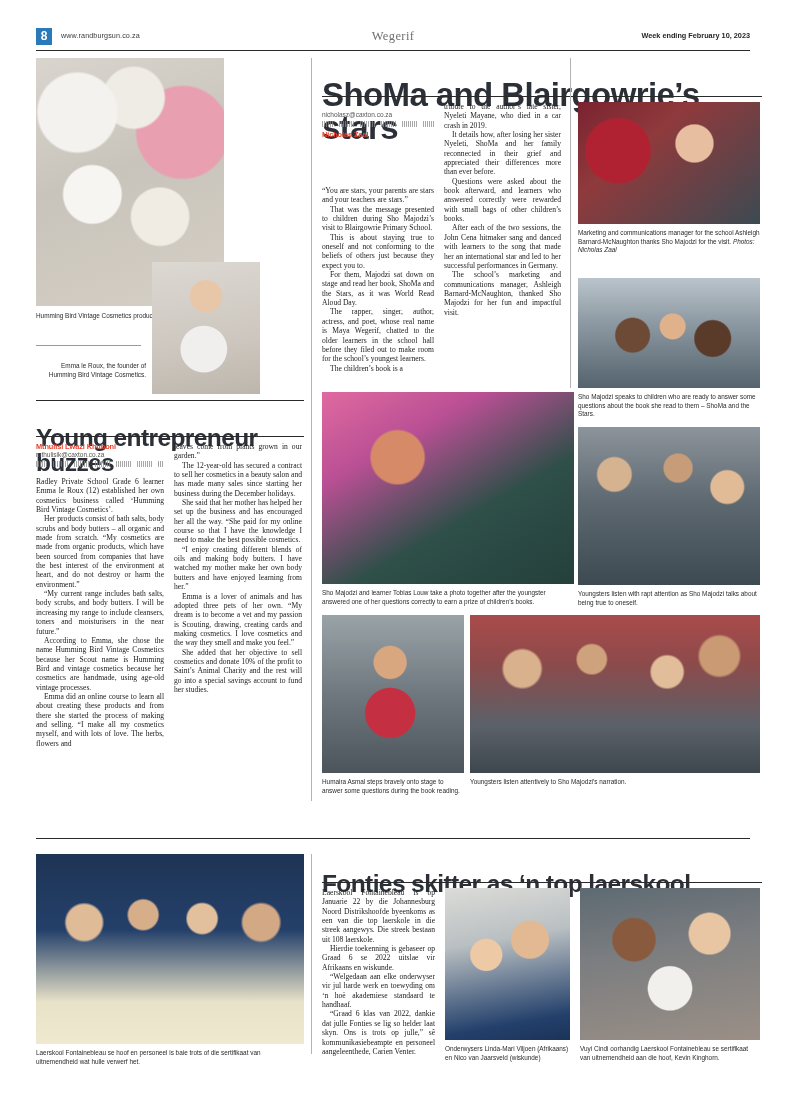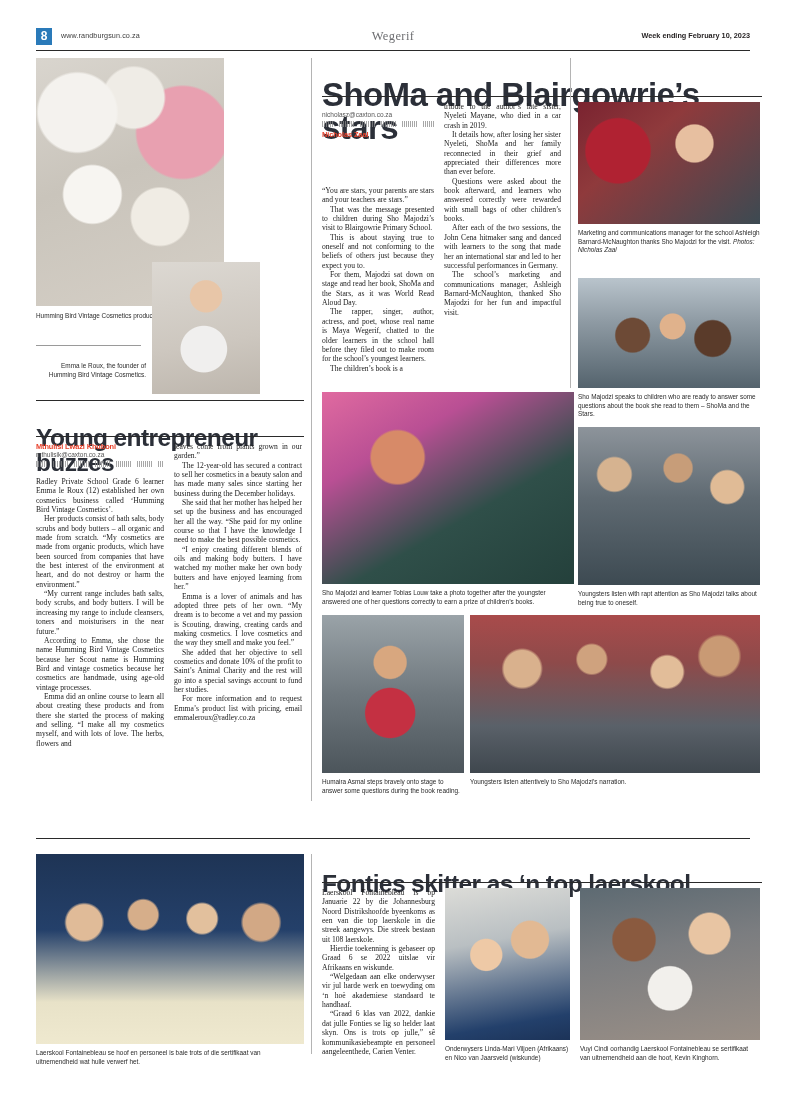--- a/index.html
+++ b/index.html
@@ -336,21 +336,20 @@
     <p>According to Emma, she chose the name Humming Bird Vintage Cosmetics because her Scout name is Humming Bird and vintage cosmetics because her cosmetics are handmade, using age-old vintage processes.</p>
     <p>Emma did an online course to learn all about creating these products and from there she started the process of making and selling. “I make all my cosmetics myself, and with lots of love. The herbs, flowers and</p>
   </div>
   <div class="bodytext" style="left:174px; top:442px; width:128px;">
     <p class="first">leaves come from plants grown in our garden.”</p>
     <p>The 12-year-old has secured a contract to sell her cosmetics in a beauty salon and has made many sales since starting her business during the December holidays.</p>
     <p>She said that her mother has helped her set up the business and has encouraged her all the way. “She paid for my online course so that I have the knowledge I need to make the best possible cosmetics.</p>
     <p>“I enjoy creating different blends of oils and making body butters. I have watched my mother make her own body butters and have enjoyed learning from her.”</p>
     <p>Emma is a lover of animals and has adopted three pets of her own. “My dream is to become a vet and my passion is Scouting, drawing, creating cards and making cosmetics. I love cosmetics and the way they smell and make you feel.”</p>
     <p>She added that her objective to sell cosmetics and donate 10% of the profit to Saint’s Animal Charity and the rest will go into a special savings account to fund her studies.</p>
-    <p>For more information and to request Emma’s product list with pricing, email emmaleroux@radley.co.za</p>
   </div>
 
   <div class="thickrule" style="left:36px; top:838px; width:714px;"></div>
 
   <div class="photo img-staff" style="left:36px; top:854px; width:268px; height:190px;">
     <div class="ph-inner"></div>
   </div>
   <div class="caption" style="left:36px; top:1049px; width:268px;">Laerskool Fontainebleau se hoof en personeel is baie trots of die sertifikaat van uitnemendheid wat hulle verwerf het.</div>
 
   <h2 class="headline" style="left:322px; top:852px; width:440px; font-size:24.5px;">Fonties skitter as ‘n top laerskool</h2>

